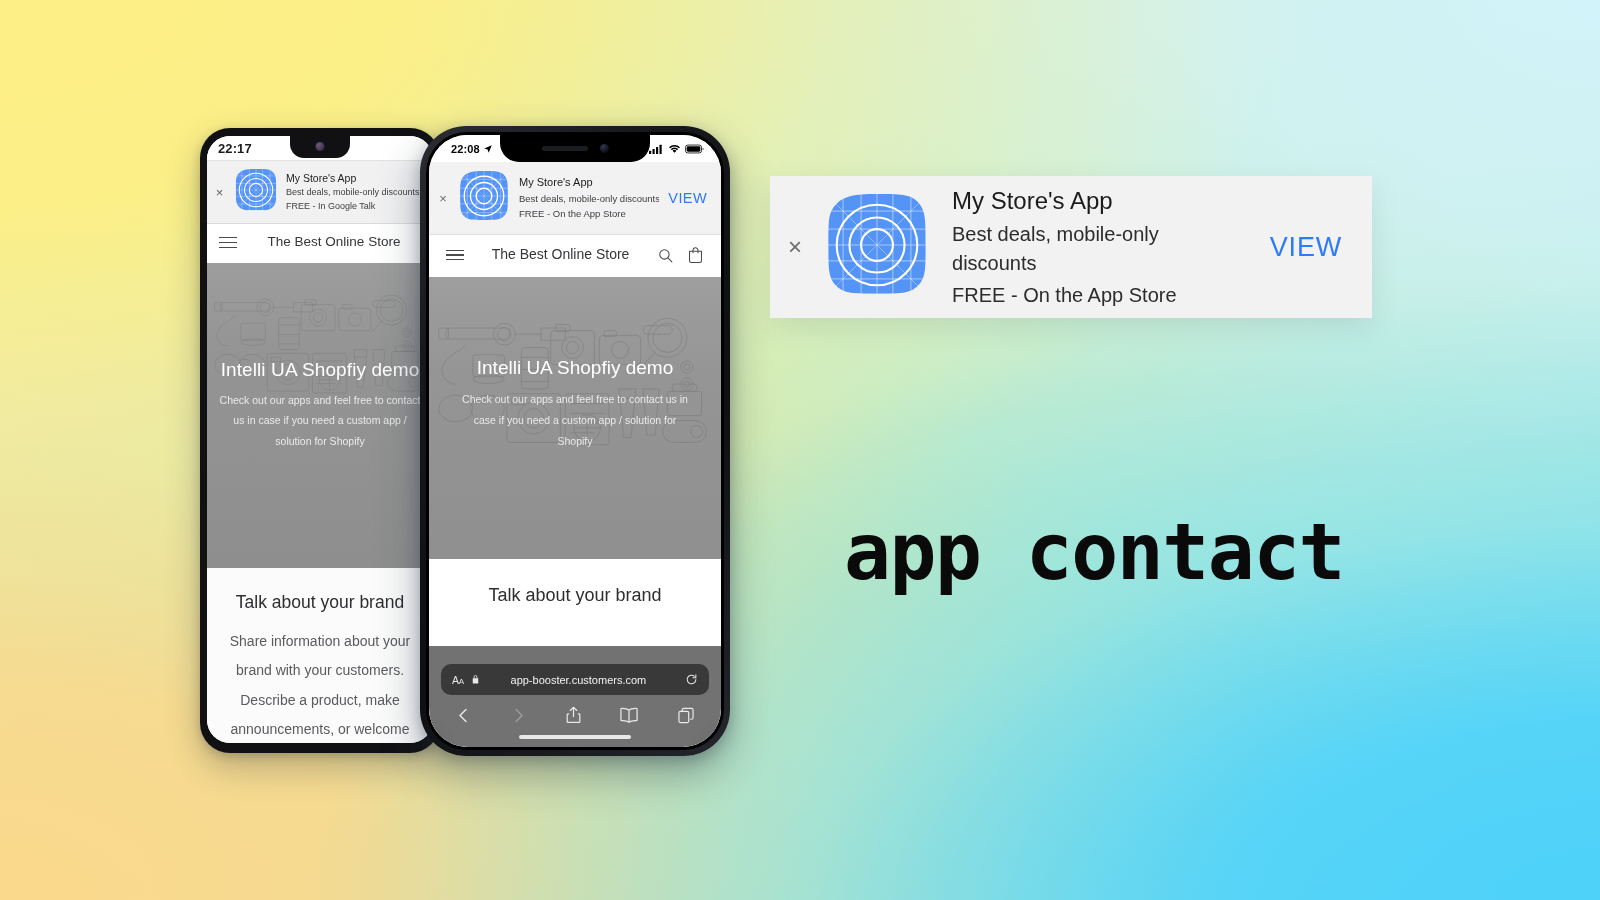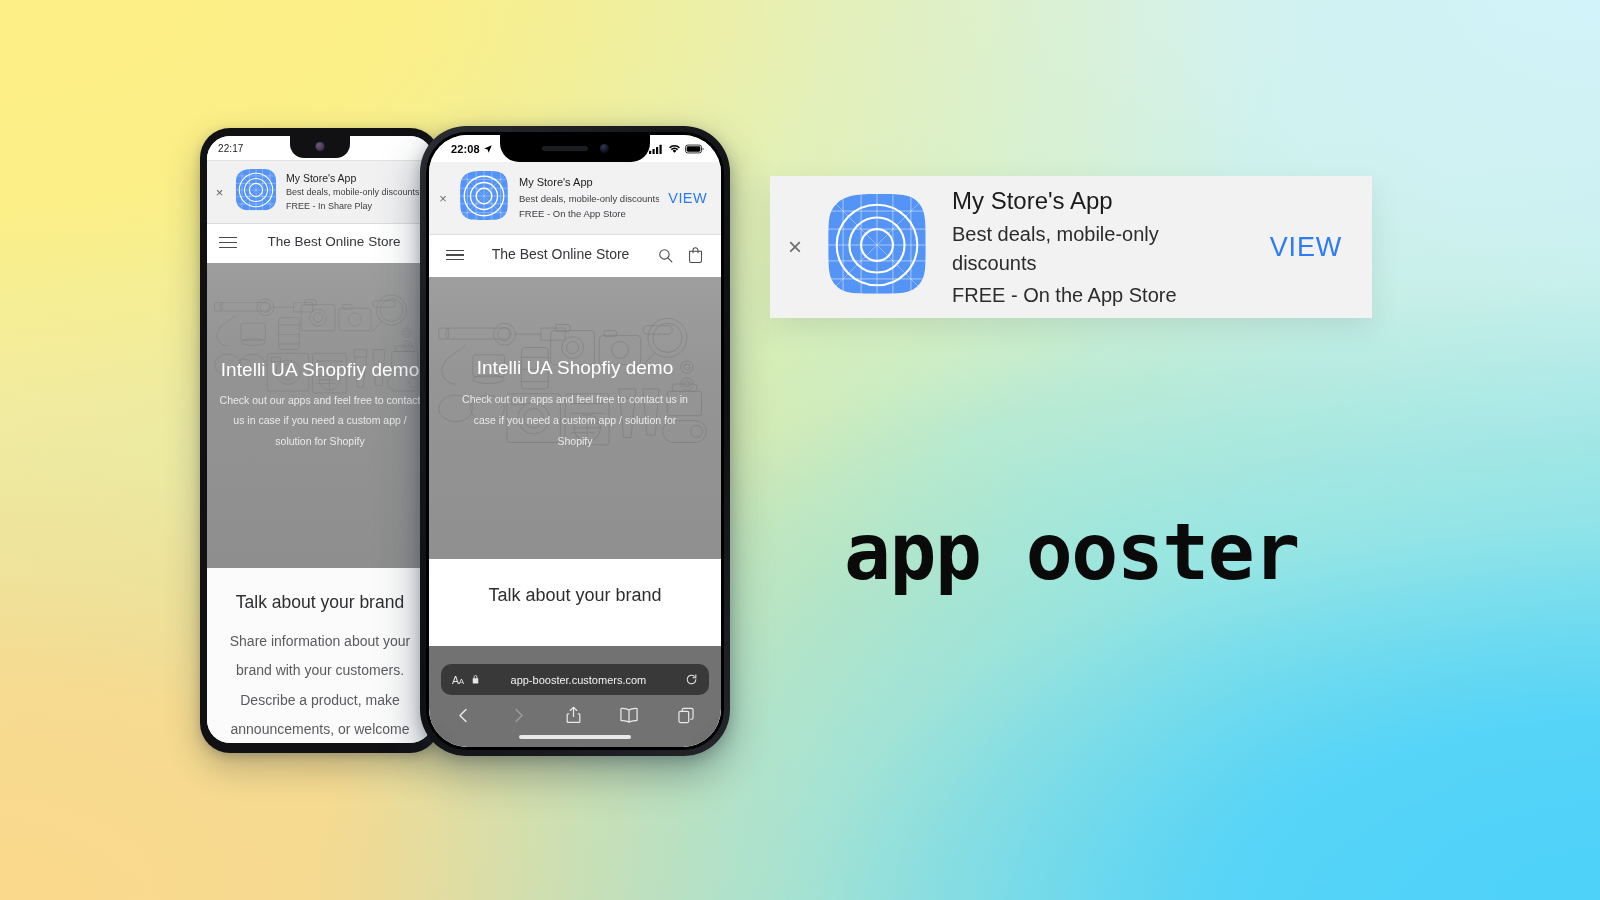--- a/index.html
+++ b/index.html
@@ -45,21 +45,21 @@
   .a-cam {
     position: absolute; top: 6px; left: 50%; transform: translateX(-50%);
     width: 9px; height: 9px; border-radius: 50%;
     background: radial-gradient(circle at 35% 35%, #6d5b7f, #3b2f48 70%);
     z-index: 10;
   }
   .a-status {
     height: 24px; display: flex; align-items: center;
     padding: 0 11px; background: #ffffff;
   }
-  .a-time { font-size: 10px; color: #1d1d1f; font-weight: 400; letter-spacing: .1px; }
+  .a-time { font-size: 13px; color: #1d1d1f; font-weight: 700; letter-spacing: .1px; }
 
   .a-urlbar {
     display: flex; align-items: center; gap: 7px;
     padding: 2px 8px 8px 8px; background: #ffffff;
   }
   .a-home-ico { width: 17px; height: 16px; flex: 0 0 auto; }
   .a-omnibox {
     flex: 1 1 auto; height: 27px; background: #f1f3f4;
     border-radius: 14px; display: flex; align-items: center;
     gap: 5px; padding: 0 10px; overflow: hidden;
@@ -288,21 +288,21 @@
                 <circle cx="50" cy="50" r="38"></circle>
                 <circle cx="50" cy="50" r="26"></circle>
                 <circle cx="50" cy="50" r="15"></circle>
               </g>
             </g>
           </svg>
         </span>
         <div class="banner-txt">
           <span class="bt-title">My Store's App</span>
           <span class="bt-sub">Best deals, mobile-only discounts</span>
-          <span class="bt-price">FREE - In Share Play</span>
+          <span class="bt-price">FREE - In Google Talk</span>
         </div>
       </div>
 
       <div class="a-storehdr">
         <span class="hamb">
             <i></i>
             <i></i>
             <i></i>
           </span>
         <span class="store-title">The Best Online Store</span>
@@ -586,14 +586,14 @@
   </span>
   <div class="pc-txt">
     <span class="pc-title">My Store's App</span>
     <span class="pc-sub">Best deals, mobile-only discounts</span>
     <span class="pc-price">FREE - On the App Store</span>
   </div>
   <span class="pc-view">VIEW</span>
 </div>
 
 <div id="headline">
-  <span class="l2">app ooster</span>
+  <span class="l2">app contact</span>
 </div>
 
 </body></html>

